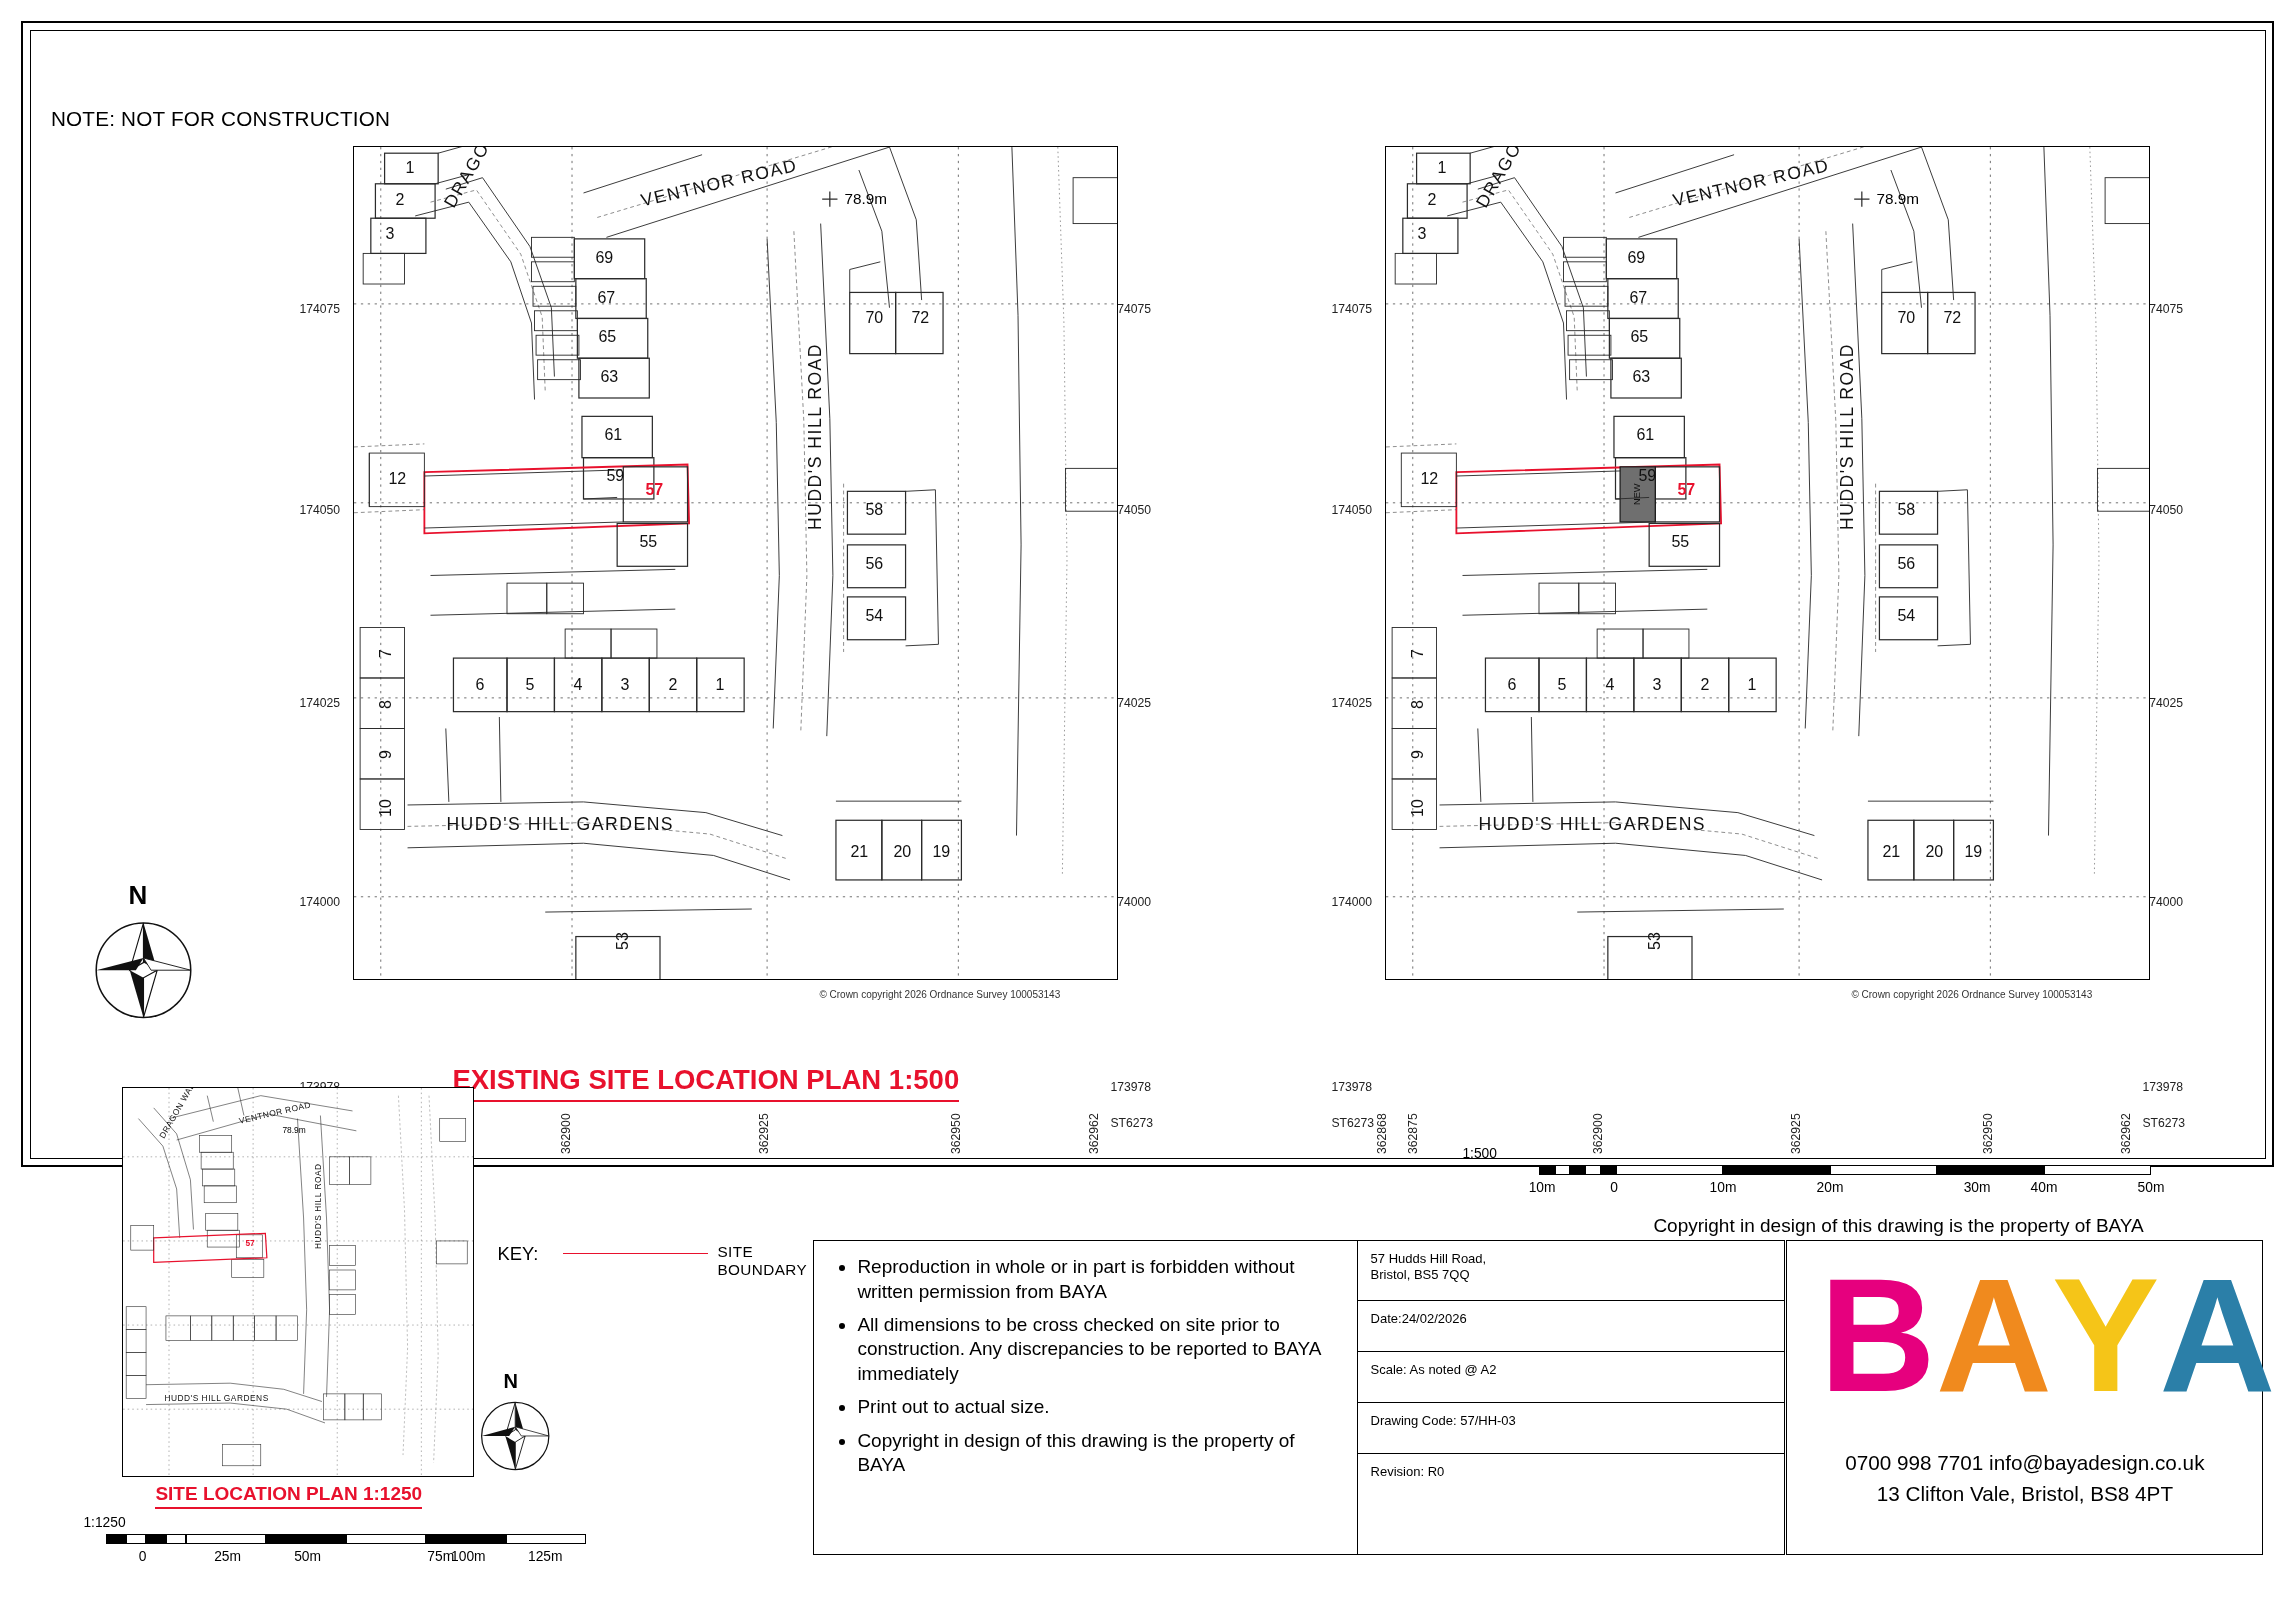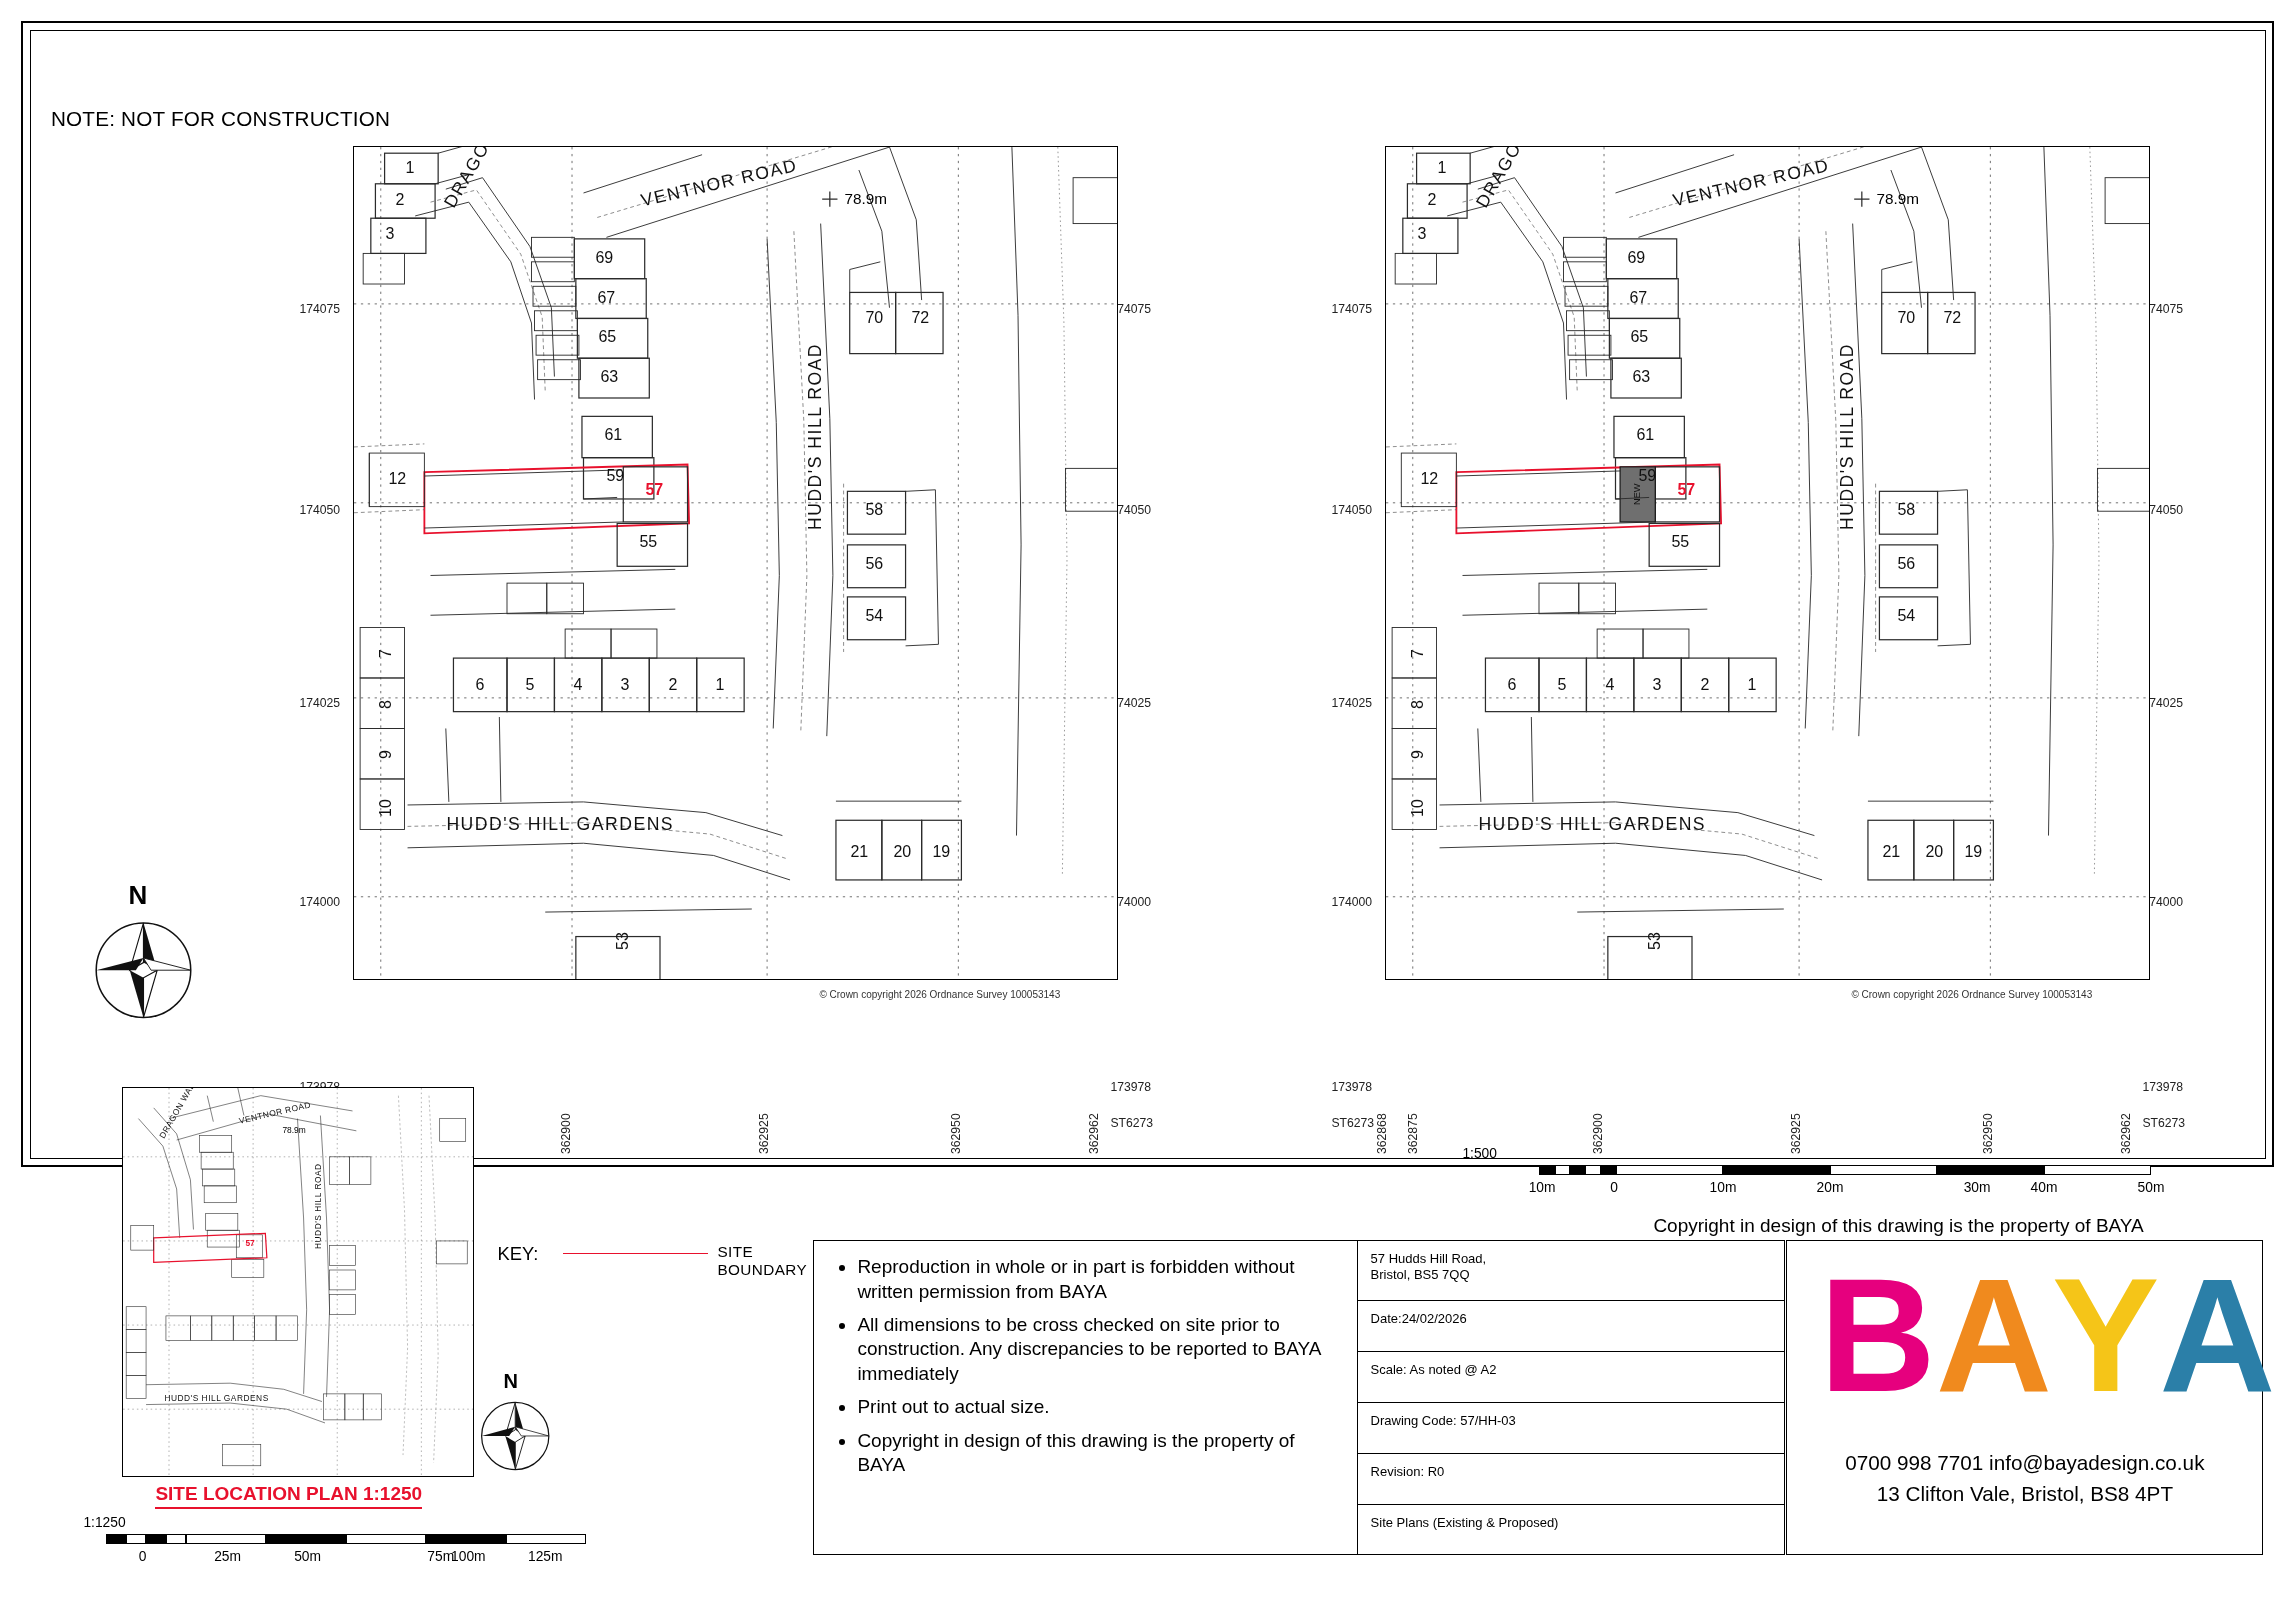--- a/index.html
+++ b/index.html
@@ -365,20 +365,21 @@
       <div class="street rot-n15" style="left:285px; top:44px;">VENTNOR ROAD</div>
       <div class="street rot-60" style="left:86px; top:54px;">DRAGON WALK</div>
       <div class="street rot-90" style="left:451px; top:383px;">HUDD'S HILL ROAD</div>
       <div class="street" style="left:92px; top:667px;">HUDD'S HILL   GARDENS</div>
 
       <div class="spot-height" style="left:490px; top:43px;">78.9m</div>
     </div>
 
     <div class="crown" style="left:543px; top:859px;">© Crown copyright 2026 Ordnance Survey 100053143</div>
 
+    <div class="panel-title" style="left:176px; top:934px;">EXISTING SITE LOCATION PLAN  1:500</div>
   </div>
 
   <div class="map-panel" style="left:1285px; top:107px; width:888px; height:918px;">
 
     <div class="coord" style="left:23px; top:172px;">174075</div>
     <div class="coord" style="left:23px; top:373px;">174050</div>
     <div class="coord" style="left:23px; top:566px;">174025</div>
     <div class="coord" style="left:23px; top:765px;">174000</div>
     <div class="coord" style="left:23px; top:950px;">173978</div>
     <div class="coord" style="left:23px; top:986px;">ST6273</div>
@@ -744,21 +745,20 @@
 
   <div class="title-box" style="left:1334px; top:1217px; width:428px; height:315px;">
     <div class="title-row" style="height:60px;">
       <div>57 Hudds Hill Road,</div>
       <div>Bristol, BS5 7QQ</div>
     </div>
     <div class="title-row" style="height:51px;">Date:24/02/2026</div>
     <div class="title-row" style="height:51px;">Scale: As noted @ A2</div>
     <div class="title-row" style="height:51px;">Drawing Code: 57/HH-03</div>
     <div class="title-row" style="height:51px;">Revision: R0</div>
-    <div class="title-row" style="height:54px;">Site Plans (Existing &amp; Proposed)</div>
   </div>
 
   <div class="logo-box" style="left:1763px; top:1217px; width:477px; height:315px;">
     <div class="logo-letters" style="left:32px; top:20px;">
       <span style="font-size:161px; font-weight:bold; line-height:0.92; color:#e6007e;">B</span>
       <span style="font-size:161px; font-weight:bold; line-height:0.92; color:#f08a1e;">A</span>
       <span style="font-size:161px; font-weight:bold; line-height:0.92; color:#f5c518;">Y</span>
       <span style="font-size:161px; font-weight:bold; line-height:0.92; color:#2b7fa8;">A</span>
     </div>
     <div class="logo-contact" style="left:0; top:208px;">0700 998 7701  info@bayadesign.co.uk</div>

